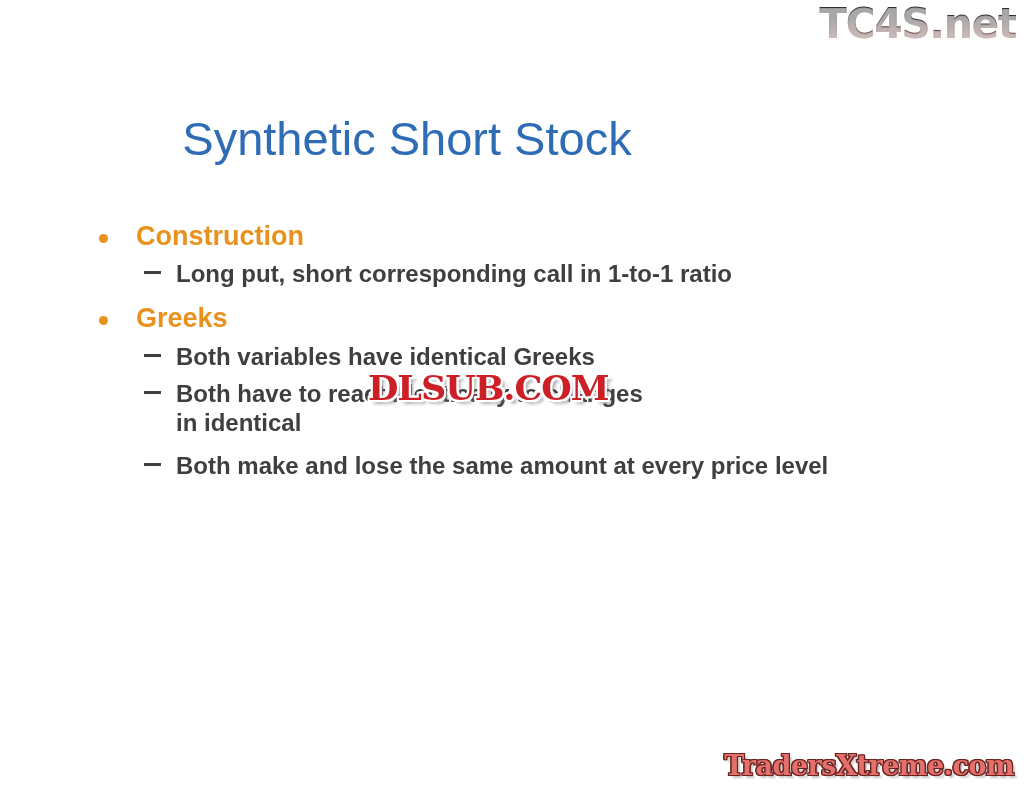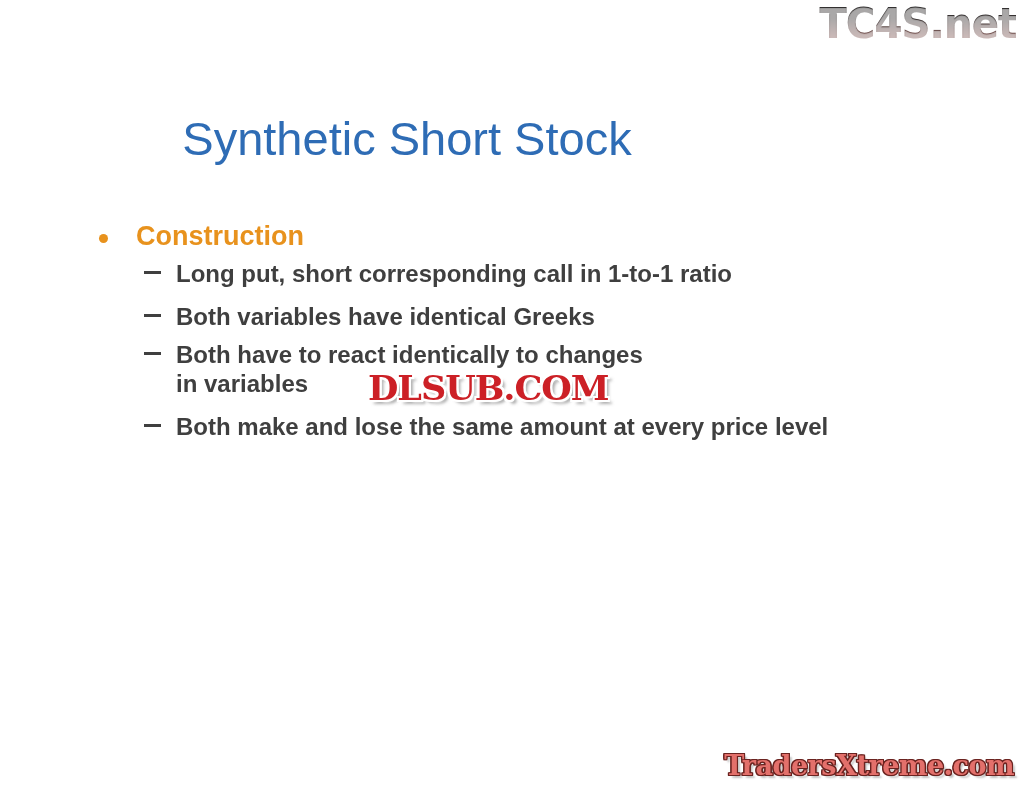--- a/index.html
+++ b/index.html
@@ -159,28 +159,32 @@
 
     <div class="lvl1">
       <span class="dot"></span>
       <span>Construction</span>
     </div>
     <div class="lvl2 gap-after-sub">
       <span class="dash"></span>
       <span class="wrap-line">Long put, short corresponding call in 1-to-1 ratio</span>
     </div>
 
+    <div class="lvl1 gap-before-head">
+      <span class="dot"></span>
+      <span>Greeks</span>
+    </div>
     <div class="lvl2">
       <span class="dash"></span>
       <span class="wrap-line">Both variables have identical Greeks</span>
     </div>
     <div class="lvl2 gap-after-sub">
       <span class="dash"></span>
       <span class="wrap-line">Both have to react identically to changes</span>
-      <span class="wrap-line">in variables</span>
+      <span class="wrap-line">in identical</span>
     </div>
 
     <div class="lvl2">
       <span class="dash"></span>
       <span class="wrap-line">Both make and lose the same amount at every price level</span>
     </div>
 
   </div>
 
   <div class="dlsub-watermark">DLSUB.COM</div>

